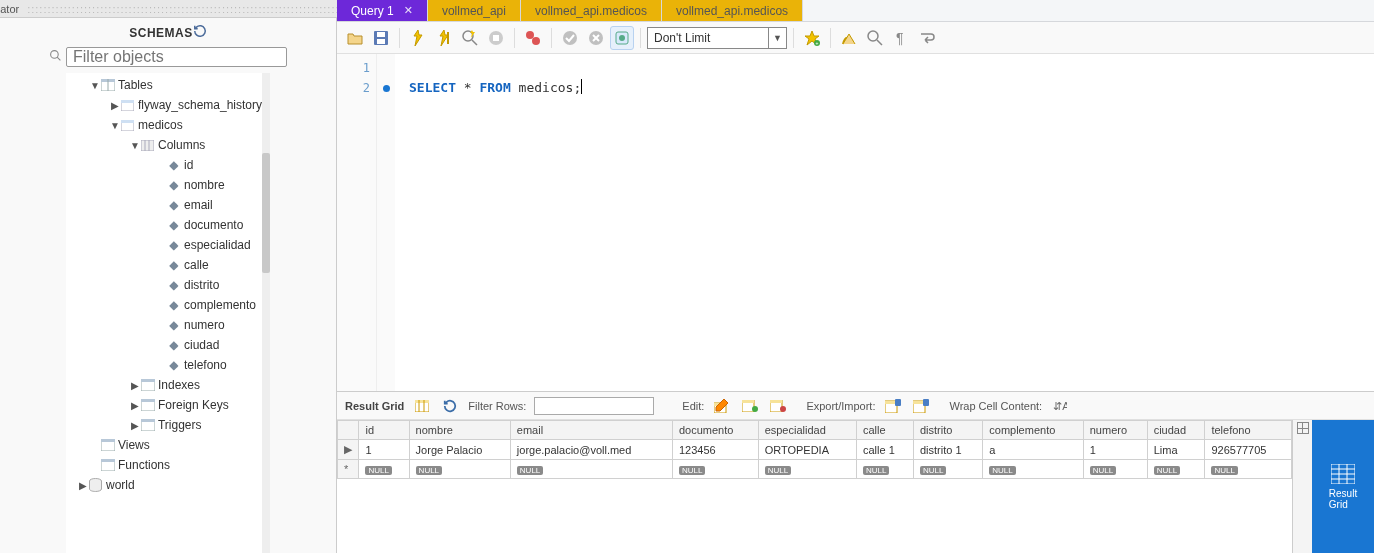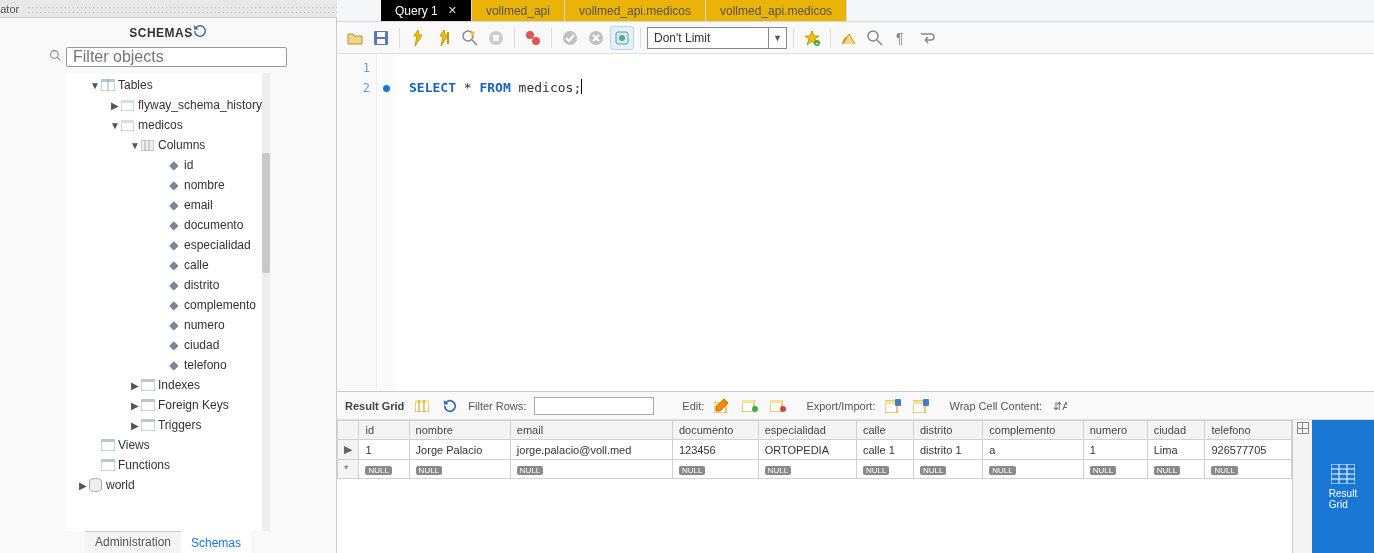--- a/index.html
+++ b/index.html
@@ -29,21 +29,21 @@
   .bottom-tabs { display: flex; border-top: 1px solid #ccc; background: #f4f4f4; height: 22px; }
   .bottom-tab { padding: 3px 10px; font-size: 12px; color: #555; cursor: pointer; }
   .bottom-tab.active { color: #1a73e8; border-top: 2px solid #fff; background: #fff; margin-top: -1px; }
   .scrollbar { width: 8px; background: #eee; position: relative; }
   .scrollbar .thumb { position: absolute; left: 0; right: 0; top: 80px; height: 120px; background: #c8c8c8; border-radius: 2px; }
 
   
   .main { flex: 1; display: flex; flex-direction: column; }
   .editor-tabs { display: flex; align-items: stretch; height: 22px; background: #f4f6f8; border-bottom: 1px solid #d6d8dc; }
   .editor-tab { display: flex; align-items: center; padding: 0 14px; font-size: 12px; color: #555; cursor: pointer; border-right: 1px solid #d6d8dc; background: #eab308; }
-  .editor-tab.active { background: #000000; color: #fff; margin-left: 44px; }
+  .editor-tab.active { background: #6d28d9; color: #fff; }
   .editor-tab .close { margin-left: 10px; color: rgba(255,255,255,.85); font-size: 11px; }
 
   .toolbar { display: flex; align-items: center; height: 32px; padding: 0 6px; gap: 2px; background: #f9f9f9; border-bottom: 1px solid #e0e0e0; }
   .tbtn { width: 24px; height: 24px; display: inline-flex; align-items: center; justify-content: center; border: 1px solid transparent; border-radius: 3px; cursor: pointer; }
   .tsep { width: 1px; height: 20px; background: #ddd; margin: 0 4px; }
   .limit-select { display: flex; align-items: center; border: 1px solid #888; height: 22px; background: #fff; }
   .limit-select .val { padding: 0 6px; width: 120px; font-size: 12px; }
   .limit-select .dd { width: 18px; text-align: center; border-left: 1px solid #888; height: 100%; display: flex; align-items: center; justify-content: center; font-size: 9px; color: #555; }
 
   .code-area { flex: 0 0 338px; display: flex; background: #fff; font-family: Consolas, monospace; font-size: 13px; border-bottom: 1px solid #ccc; overflow: hidden; }
@@ -253,24 +253,20 @@
               </svg>
             </span>
             <span class="tlabel">world</span>
           </div>
       </div>
       <div class="scrollbar">
           <div class="thumb"></div>
         </div>
     </div>
 
-    <div class="bottom-tabs">
-      <div class="bottom-tab">Administration</div>
-      <div class="bottom-tab active">Schemas</div>
-    </div>
   </div>
 
   <div class="main">
     <div class="editor-tabs">
       <div class="editor-tab active">
         <span>Query 1</span>
         <span class="close">✕</span>
       </div>
       <div class="editor-tab">
           <span>vollmed_api</span>

